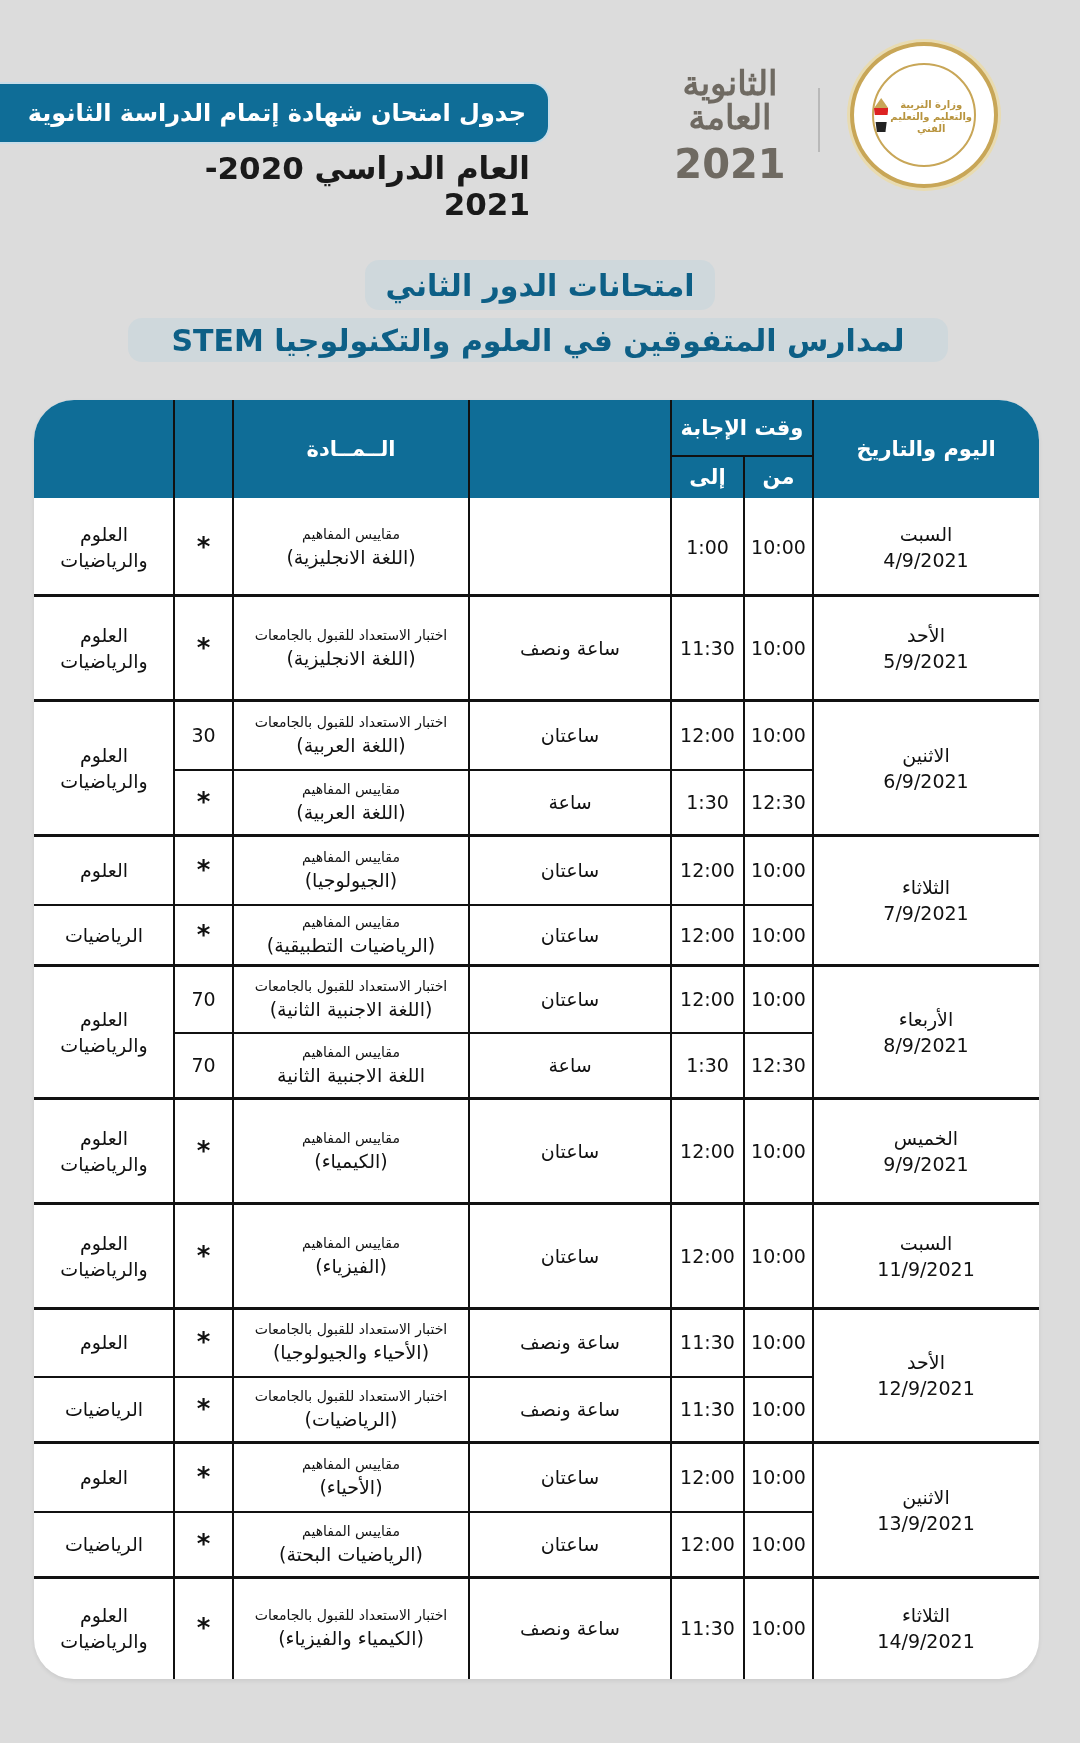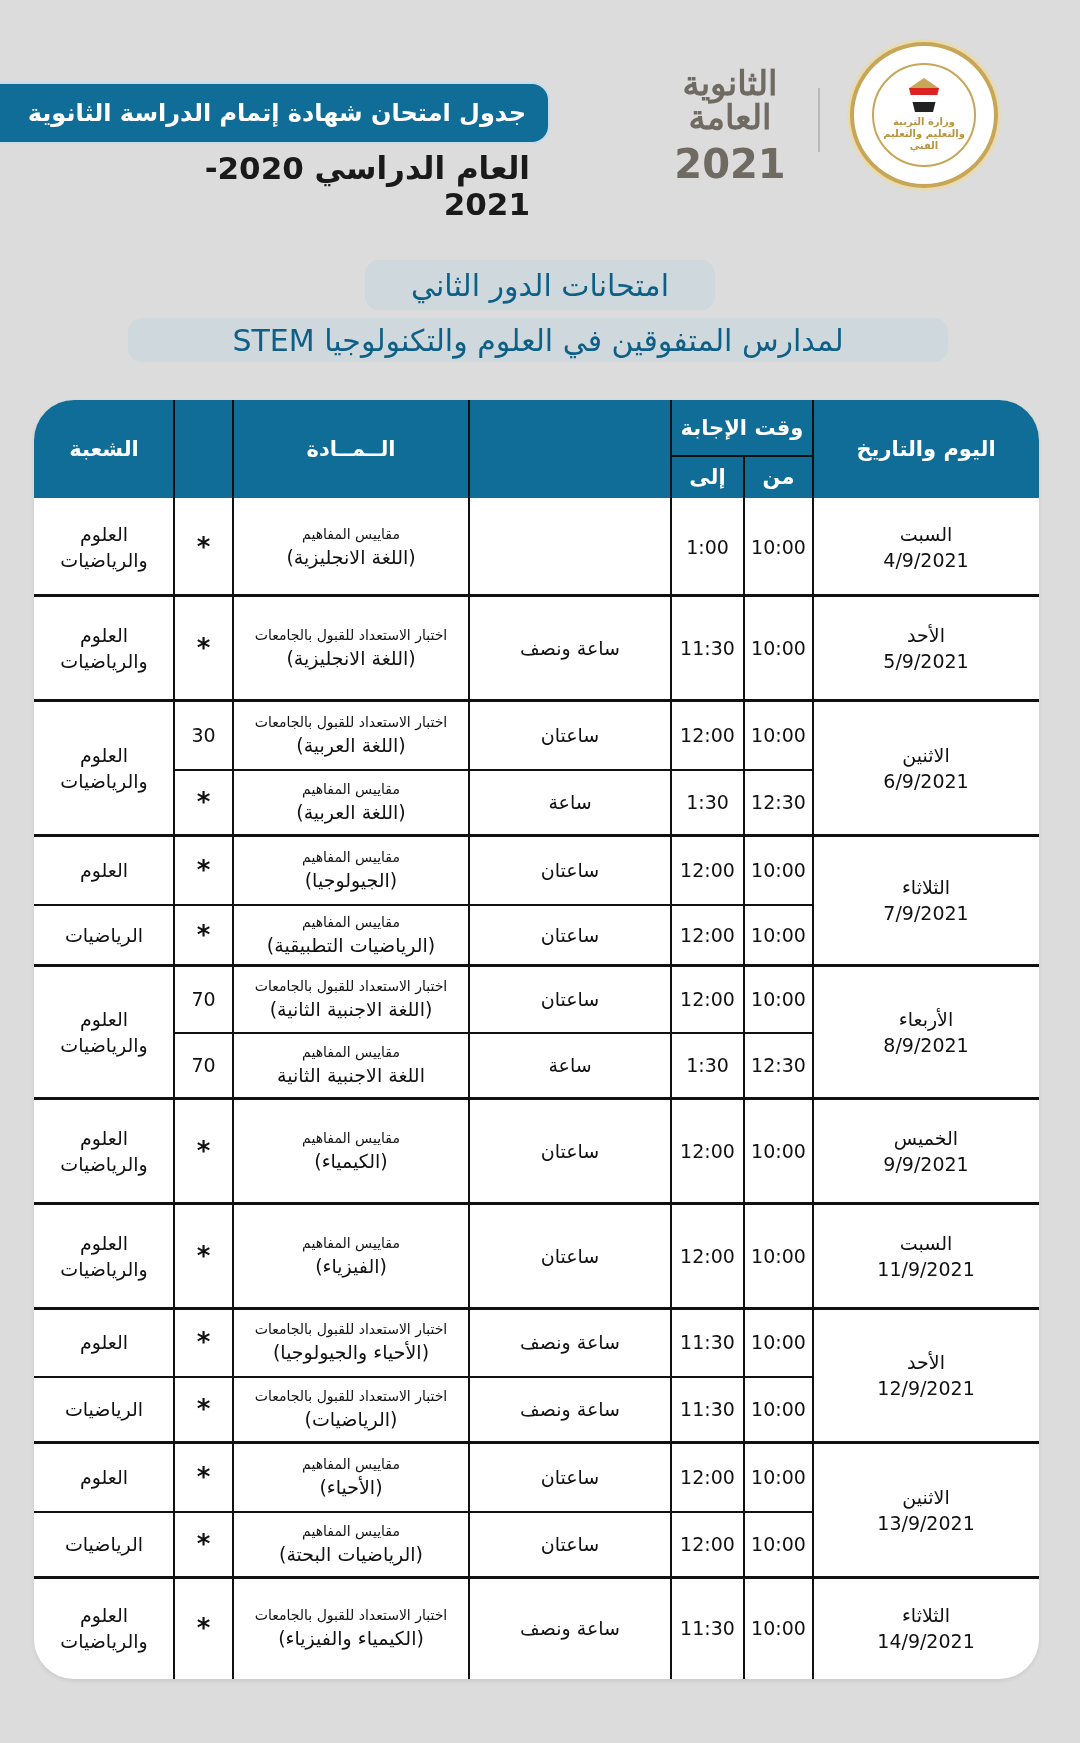--- a/index.html
+++ b/index.html
@@ -45,30 +45,30 @@
   .ministry-seal {
     left: 850px; top: 42px; width: 148px; height: 146px;
     border-radius: 50%; background: #fff;
     border: 4px solid #c8a657;
     box-shadow: 0 0 0 3px #e8dbb1;
     display: flex; align-items: center; justify-content: center;
   }
   .ministry-seal .inner {
     width: 104px; height: 104px; border-radius: 50%;
     border: 2px solid #c8a657;
-    display: flex; flex-direction: column; align-items: center; justify-content: center;
+    display: flex; align-items: center; justify-content: center;
   }
   .eagle { width: 30px; height: 34px; background: linear-gradient(#c8a657 0 30%, #d22 30% 50%, #fff 50% 70%, #222 70% 100%); clip-path: polygon(50% 0, 100% 30%, 80% 100%, 20% 100%, 0 30%); }
   .seal-text { font-size: 10px; color: #b8943e; font-weight: bold; direction: rtl; text-align: center; margin-top: 4px; line-height: 12px; }
 
   
   .pill {
     background: #cfd8dc; border-radius: 14px;
     display: flex; align-items: center; justify-content: center;
-    color: #0d5f86; font-weight: normal; direction: rtl;
+    color: #0d5f86; font-weight: bold; direction: rtl;
   }
   .pill-1 { left: 365px; top: 260px; width: 350px; height: 50px; font-size: 30px; }
   .pill-2 { left: 128px; top: 318px; width: 820px; height: 44px; font-size: 30px; }
 
   
   .table-wrap {
     left: 34px; top: 400px; width: 1005px; height: 1279px;
     background: #fff;
     border-radius: 40px;
     overflow: hidden;
@@ -119,21 +119,20 @@
 <div class="abs pill pill-2">لمدارس المتفوقين في العلوم والتكنولوجيا STEM</div>
 
 <div class="abs table-wrap" id="tbl">
   <div class="thead">
     <div class="th" style="left:779px;top:0;width:226px;height:98px;">اليوم والتاريخ</div>
     <div class="th" style="left:637px;top:0;width:142px;height:56px;">وقت الإجابة</div>
     <div class="th" style="left:710px;top:56px;width:69px;height:42px;">من</div>
     <div class="th" style="left:637px;top:56px;width:73px;height:42px;">إلى</div>
     <div class="th" style="left:199px;top:0;width:236px;height:98px;">الــمــادة</div>
     <div class="th" style="left:140px;top:0;width:59px;height:98px;"></div>
-    <div class="th" style="left:0;top:0;width:140px;height:98px;">الشعبة</div>
     <div class="hline" style="left:637px;top:55px;width:142px;height:2px;"></div>
   </div>
 <div class="cell" style="left:779px;width:226px;top:98px;height:97px;">
       <div class="big">السبت</div>
       <div class="num">4/9/2021</div>
     </div>
     <div class="cell" style="left:0px;width:140px;top:98px;height:97px;padding:0 14px;">العلوم والرياضيات</div>
     <div class="cell num" style="left:710px;width:69px;top:98px;height:97px;">10:00</div>
     <div class="cell num" style="left:637px;width:73px;top:98px;height:97px;">1:00</div>
     <div class="cell" style="left:199px;width:236px;top:98px;height:97px;">

